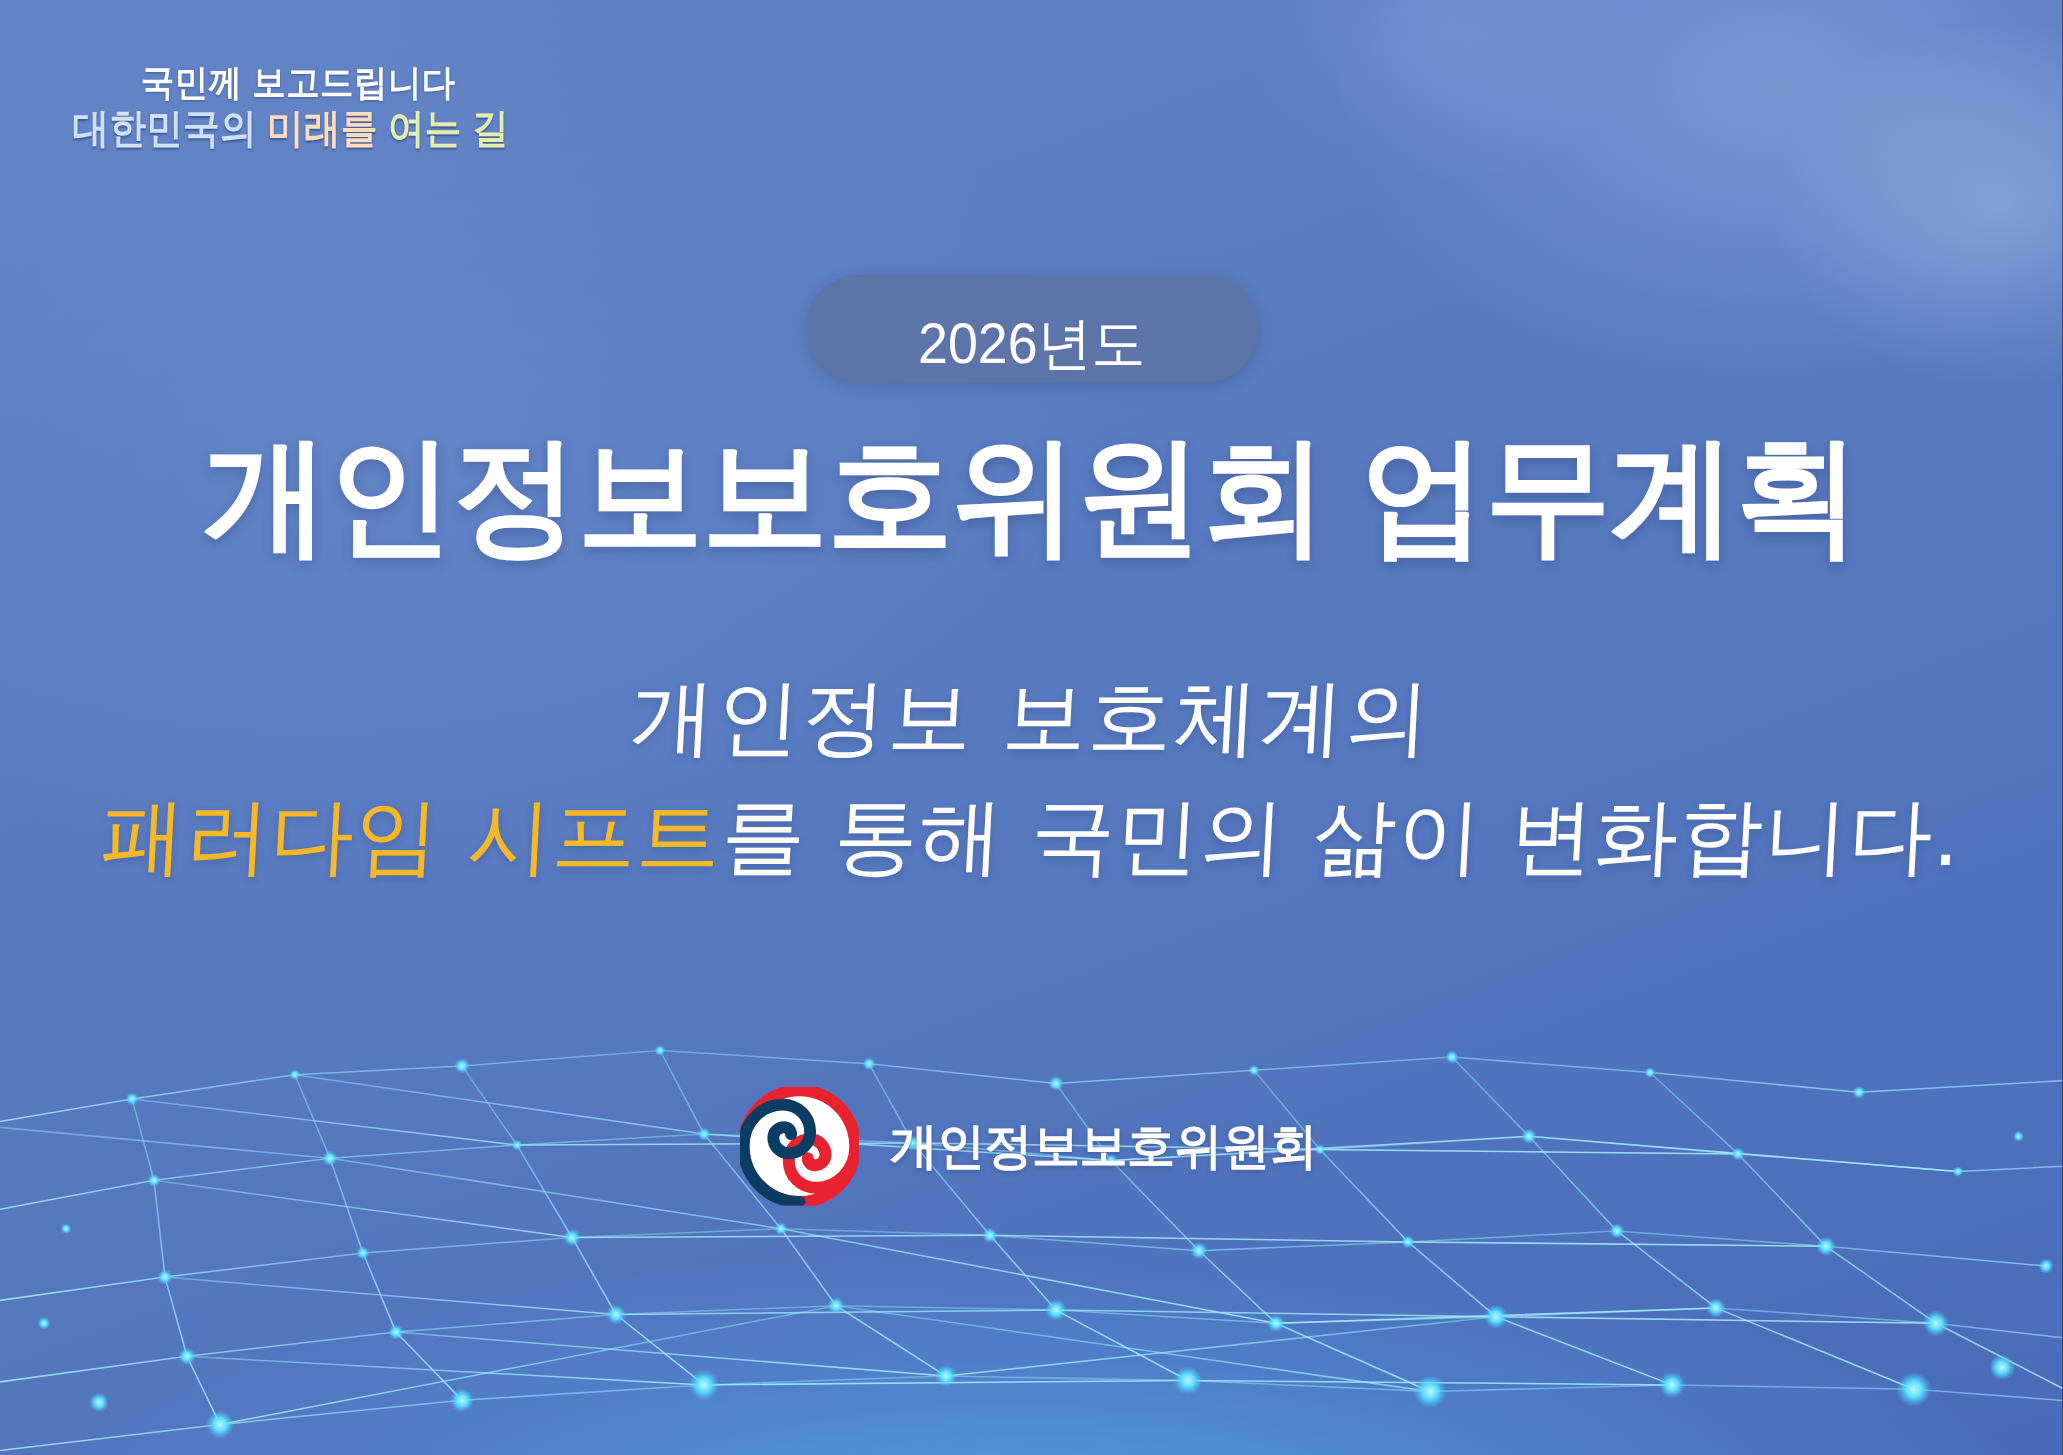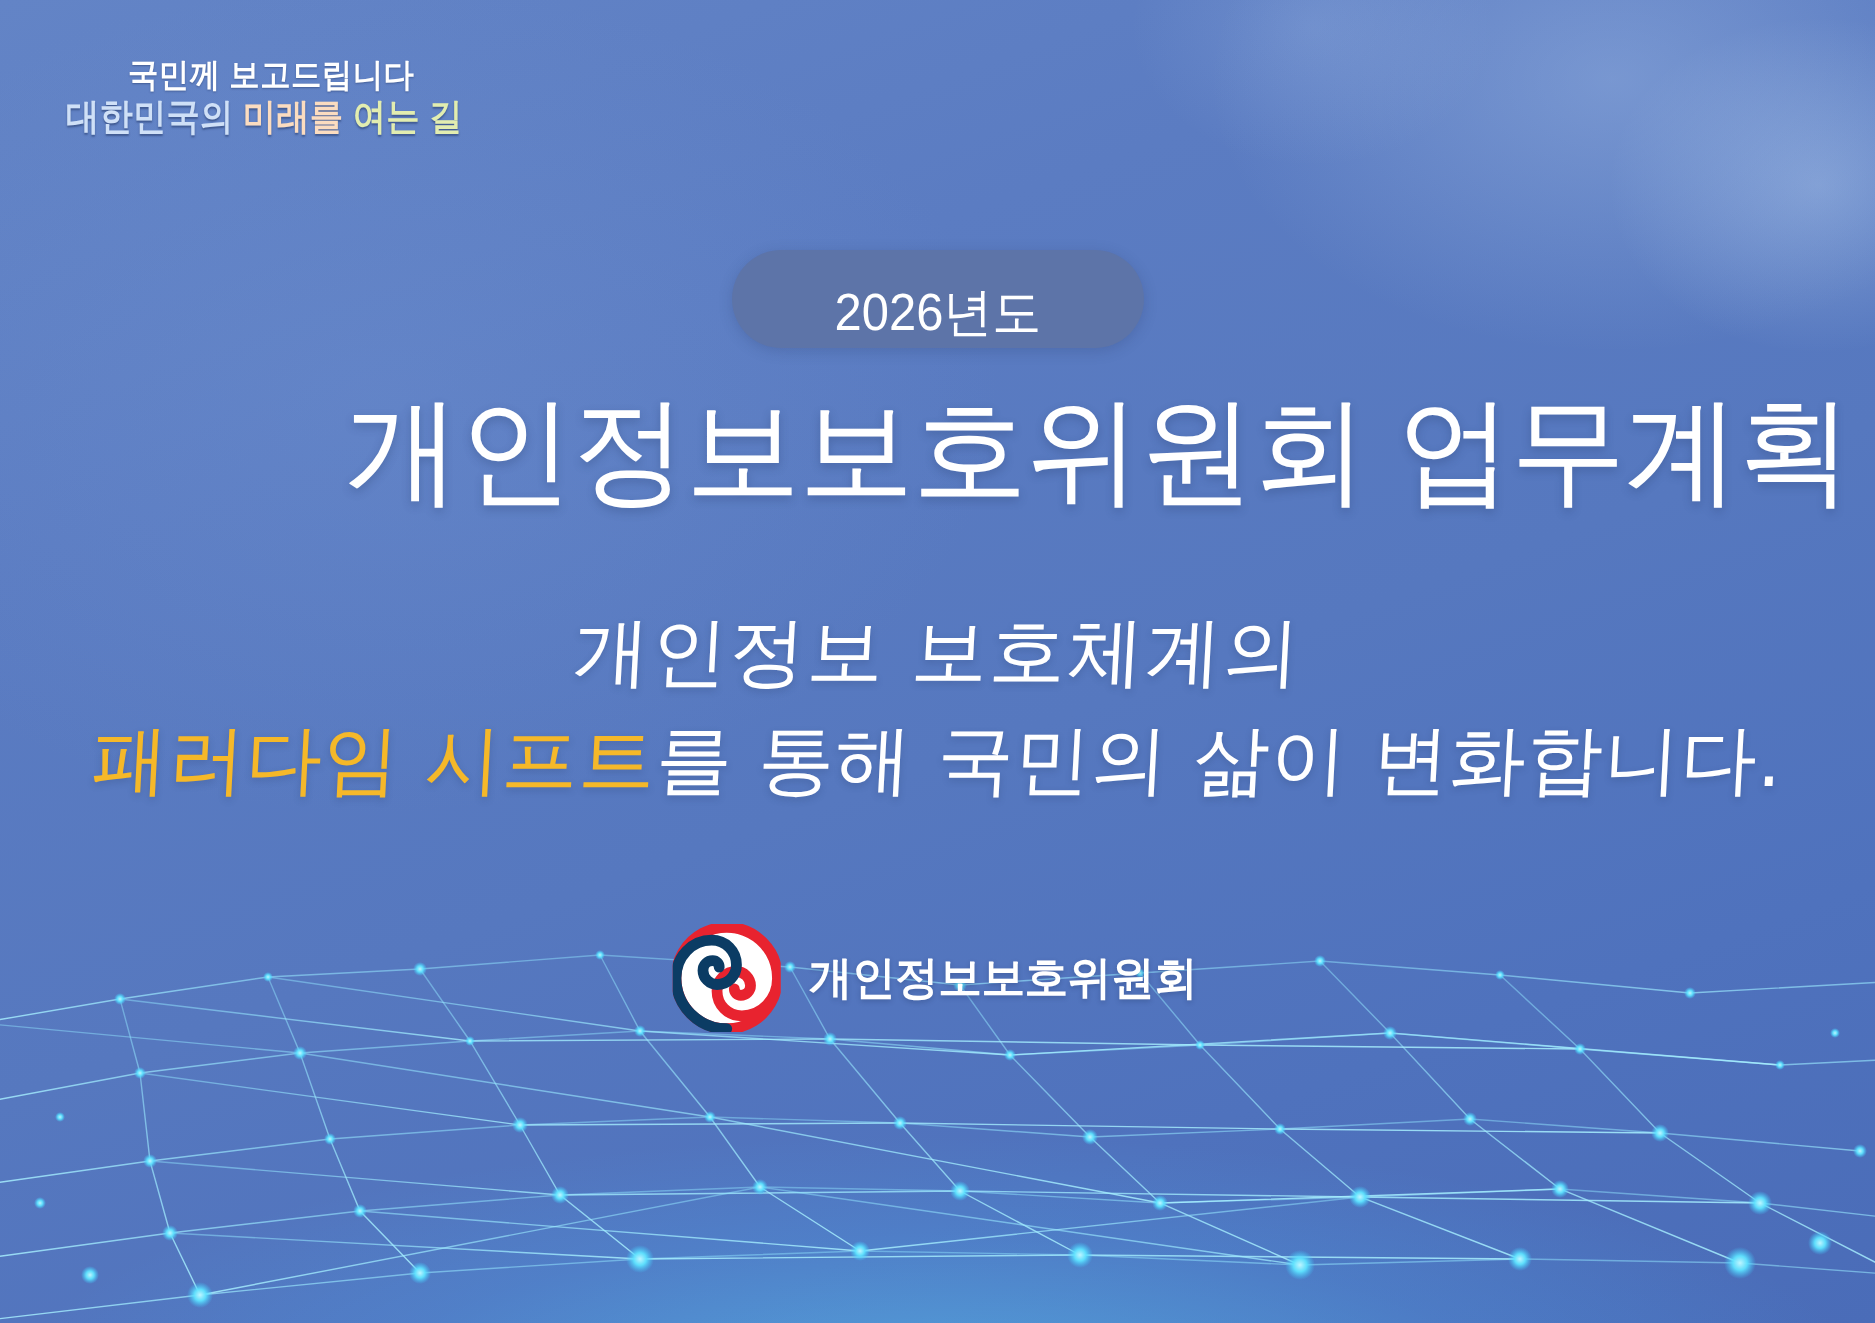--- a/index.html
+++ b/index.html
@@ -87,24 +87,24 @@
     font-weight: 400;
     letter-spacing: 0px;
     transform: scaleX(0.94);
     white-space: nowrap;
   }
 
   
   #title {
     position: absolute;
     left: 0; right: 0; top: 372px;
-    text-align: right;
+    text-align: center;
     color: #ffffff;
     font-size: 118px;
-    font-weight: 400;
+    font-weight: 700;
     letter-spacing: -1px;
     white-space: nowrap;
     text-shadow: 0 4px 10px rgba(35,58,105,0.30);
   }
   #title > span { display: inline-block; transform: scaleX(0.97); }
 
   
   #subtitle {
     position: absolute;
     left: 0; right: 0; top: 598px;
@@ -117,21 +117,21 @@
     text-shadow: 0 3px 7px rgba(35,58,105,0.25);
   }
   #subtitle .ln { display: block; white-space: nowrap; transform: skewX(-3deg); }
   #subtitle .hl { color: #f5b829; }
   #sub-l1 { letter-spacing: 2px; }
   #sub-l2 { letter-spacing: 1px; }
 
   
   #logo {
     position: absolute;
-    left: 50%; top: 924px;
+    left: 50%; top: 988px;
     transform: translateX(-50%);
     display: flex;
     align-items: center;
     gap: 22px;
   }
   #emblem { width: 108px; height: 108px; display: block; flex: 0 0 auto; }
   #logo-text {
     color: #ffffff;
     font-size: 45px;
     font-weight: 700;

